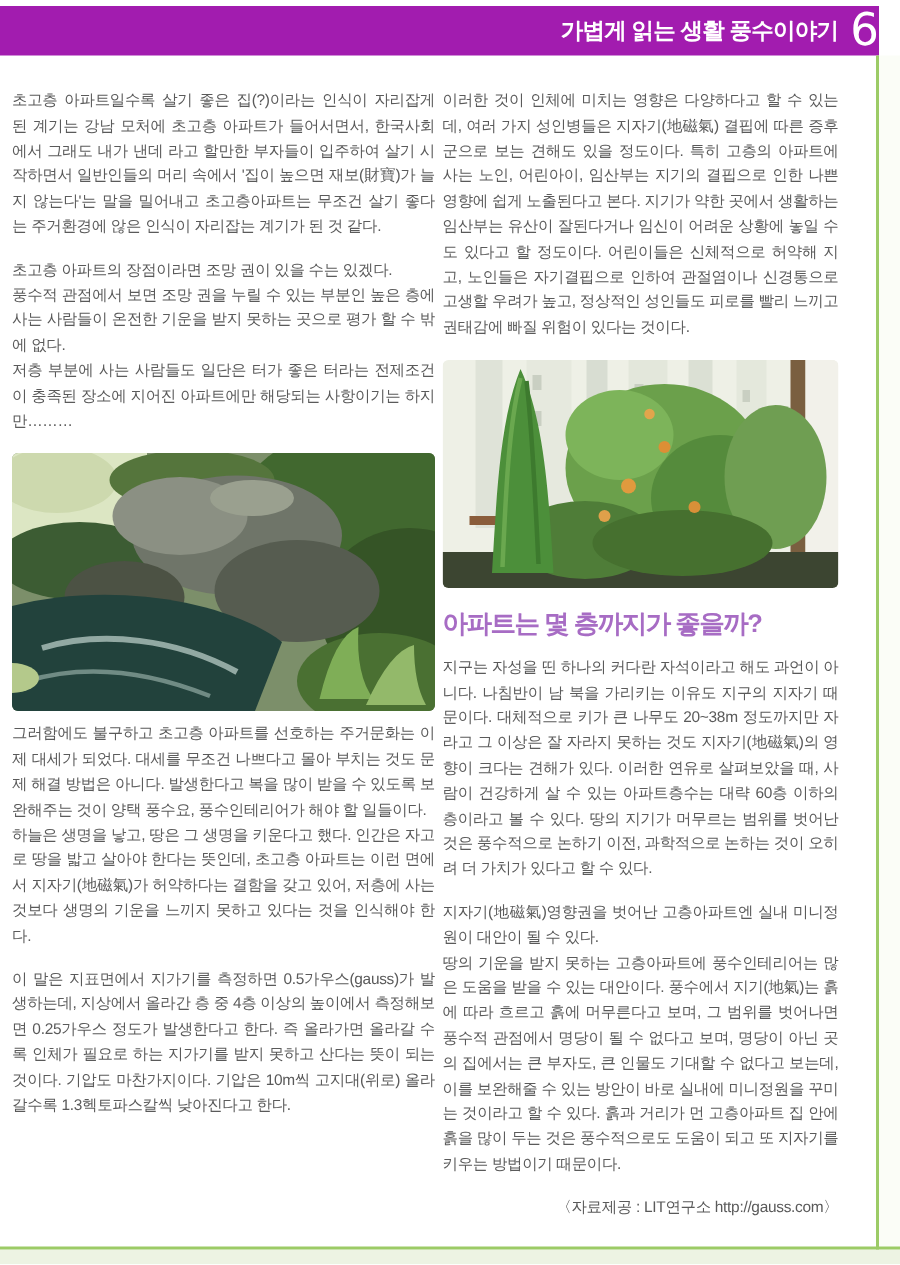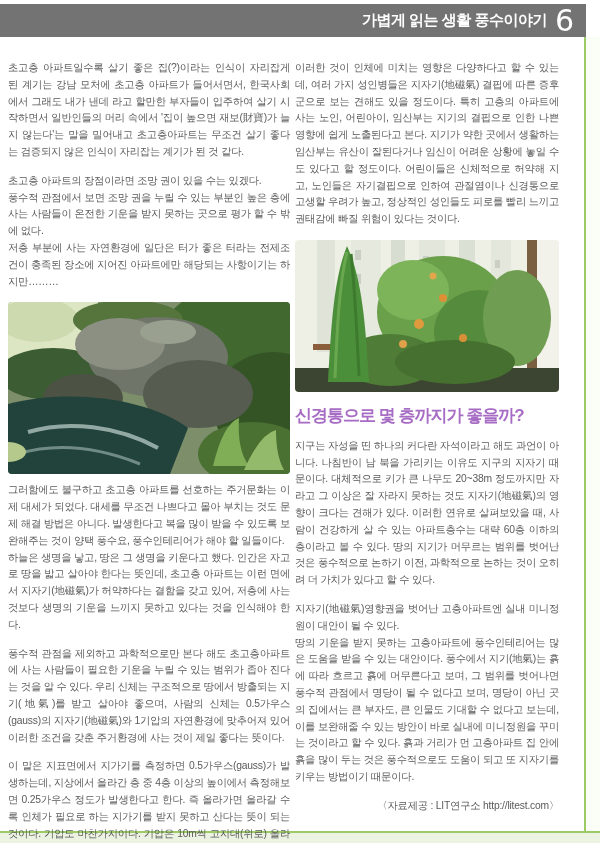--- a/index.html
+++ b/index.html
@@ -1,21 +1,21 @@
 <!DOCTYPE html>
 <html><head>
 <meta charset="utf-8">
 <style>
   html,body{margin:0;padding:0;}
   body{font-family:"Liberation Sans","DejaVu Sans",sans-serif;background:#ffffff;}
   .page{position:relative;width:600px;height:843px;background:#ffffff;overflow:hidden;}
 
   
-  .header-bar{position:absolute;top:4px;left:0;width:586px;height:33px;background:#737373;
-    display:flex;align-items:center;justify-content:flex-end;box-sizing:border-box;padding-right:12px;}
+  .header-bar{position:absolute;top:4px;left:0;width:586px;height:33px;background:#a21caf;
+    display:flex;align-items:center;justify-content:flex-end;box-sizing:border-box;}
   .header-title{color:#ffffff;font-weight:bold;font-size:15px;letter-spacing:-0.5px;}
   .header-num{color:#ffffff;font-size:30px;font-weight:400;line-height:28px;margin-left:8px;
     font-family:"DejaVu Sans",sans-serif;}
 
   
   .frame-right{position:absolute;top:37px;left:584px;width:2px;height:796px;background:#9ccb66;}
   .frame-bottom{position:absolute;left:0;top:831px;width:600px;height:2px;background:#9ccb66;}
   .right-strip{position:absolute;left:586px;top:37px;width:14px;height:794px;background:#fbfdf7;}
   .bottom-strip{position:absolute;left:0;top:833px;width:600px;height:10px;background:#edf3e3;}
 
@@ -46,24 +46,24 @@
     <span class="header-title">가볍게 읽는 생활 풍수이야기</span>
     <span class="header-num">6</span>
   </div>
 
   <div class="right-strip"></div>
   <div class="bottom-strip"></div>
   <div class="frame-right"></div>
   <div class="frame-bottom"></div>
 
   <div class="col col-left">
-    <p>초고층 아파트일수록 살기 좋은 집(?)이라는 인식이 자리잡게 된 계기는 강남 모처에 초고층 아파트가 들어서면서, 한국사회에서 그래도 내가 낸데 라고 할만한 부자들이 입주하여 살기 시작하면서 일반인들의 머리 속에서 '집이 높으면 재보(財寶)가 늘지 않는다'는 말을 밀어내고 초고층아파트는 무조건 살기 좋다는 검증되지 않은 인식이 자리잡는 계기가 된 것 같다.</p>
+    <p>초고층 아파트일수록 살기 좋은 집(?)이라는 인식이 자리잡게 된 계기는 강남 모처에 초고층 아파트가 들어서면서, 한국사회에서 그래도 내가 낸데 라고 할만한 부자들이 입주하여 살기 시작하면서 일반인들의 머리 속에서 '집이 높으면 재보(財寶)가 늘지 않는다'는 말을 밀어내고 초고층아파트는 무조건 살기 좋다는 주거환경에 않은 인식이 자리잡는 계기가 된 것 같다.</p>
     <p>초고층 아파트의 장점이라면 조망 권이 있을 수는 있겠다.
 풍수적 관점에서 보면 조망 권을 누릴 수 있는 부분인 높은 층에 사는 사람들이 온전한 기운을 받지 못하는  곳으로 평가 할 수 밖에 없다.
-저층 부분에 사는 자연환경에 일단은 터가 좋은 터라는 전제조건이 충족된 장소에 지어진 아파트에만 해당되는 사항이기는 하지만………</p>
+저층 부분에 사는 사람들도 일단은 터가 좋은 터라는 전제조건이 충족된 장소에 지어진 아파트에만 해당되는 사항이기는 하지만………</p>
 
     <div class="photo photo-pond">
       <svg viewBox="0 0 282 172" preserveAspectRatio="none" aria-hidden="true">
         <rect width="282" height="172" fill="#7c8f6a"></rect>
         <rect x="0" y="0" width="90" height="62" fill="#dce6c3"></rect>
         <ellipse cx="30" cy="18" rx="40" ry="22" fill="#cdd9ae"></ellipse>
         <ellipse cx="250" cy="30" rx="95" ry="50" fill="#41682f"></ellipse>
         <ellipse cx="265" cy="105" rx="60" ry="55" fill="#355426"></ellipse>
         <ellipse cx="45" cy="72" rx="55" ry="26" fill="#3c5c33"></ellipse>
         <ellipse cx="120" cy="18" rx="55" ry="20" fill="#55753c"></ellipse>
@@ -77,21 +77,20 @@
         <path d="M10,152 C50,140 92,146 132,162" stroke="#bed4cc" stroke-width="3" fill="none" opacity="0.5"></path>
         <ellipse cx="245" cy="152" rx="55" ry="32" fill="#4a7032"></ellipse>
         <path d="M205,164 q10,-42 26,-48 q-2,32 10,48 Z" fill="#7fae57"></path>
         <path d="M236,168 q16,-36 32,-40 q0,26 8,40 Z" fill="#93b96a"></path>
         <ellipse cx="196,150" cy="150" rx="18" ry="10" fill="#b4c98b"></ellipse>
       </svg>
     </div>
 
     <p>그러함에도 불구하고 초고층 아파트를 선호하는 주거문화는 이제 대세가 되었다. 대세를 무조건 나쁘다고 몰아 부치는 것도 문제 해결 방법은 아니다. 발생한다고 복을 많이 받을 수 있도록 보완해주는 것이 양택 풍수요, 풍수인테리어가 해야 할 일들이다.
 하늘은 생명을 낳고, 땅은 그 생명을 키운다고 했다. 인간은 자고로 땅을 밟고 살아야 한다는 뜻인데, 초고층 아파트는 이런 면에서 지자기(地磁氣)가 허약하다는 결함을 갖고 있어, 저층에 사는 것보다 생명의 기운을 느끼지 못하고 있다는 것을 인식해야 한다.</p>
-    <p>풍수적 관점을 제외하고 과학적으로만 본다 해도 초고층아파트에 사는 사람들이 필요한 기운을 누릴 수 있는 범위가 좁아 진다는 것을 알 수 있다. 우리 신체는 구조적으로 땅에서 방출되는 지기(地氣)를 받고 살아야 좋으며, 사람의 신체는 0.5가우스(gauss)의 지자기(地磁氣)와 1기압의 자연환경에 맞추어져 있어 이러한 조건을 갖춘 주거환경에 사는 것이 제일 좋다는 뜻이다.</p>
     <p>이 말은 지표면에서 지가기를 측정하면 0.5가우스(gauss)가 발생하는데, 지상에서 올라간 층 중 4층 이상의 높이에서 측정해보면 0.25가우스 정도가 발생한다고 한다. 즉 올라가면 올라갈 수록 인체가 필요로 하는 지가기를 받지 못하고 산다는 뜻이 되는 것이다. 기압도 마찬가지이다. 기압은 10m씩 고지대(위로) 올라 갈수록 1.3헥토파스칼씩 낮아진다고 한다.</p>
   </div>
 
   <div class="col col-right">
     <p>이러한 것이 인체에 미치는 영향은 다양하다고 할 수 있는데, 여러 가지 성인병들은 지자기(地磁氣) 결핍에 따른 증후군으로 보는 견해도 있을 정도이다. 특히 고층의 아파트에 사는 노인, 어린아이, 임산부는 지기의 결핍으로 인한 나쁜 영향에 쉽게 노출된다고 본다. 지기가 약한 곳에서 생활하는 임산부는 유산이 잘된다거나 임신이 어려운 상황에 놓일 수도 있다고 할 정도이다. 어린이들은 신체적으로 허약해 지고, 노인들은 자기결핍으로 인하여 관절염이나 신경통으로 고생할 우려가 높고, 정상적인 성인들도 피로를 빨리 느끼고 권태감에 빠질 위험이 있다는 것이다.</p>
 
     <div class="photo photo-balcony">
       <svg viewBox="0 0 264 152" preserveAspectRatio="none" aria-hidden="true">
         <rect width="264" height="152" fill="#eef0e6"></rect>
         <rect x="22" y="0" width="18" height="112" fill="#dfe3d8"></rect>
@@ -119,22 +118,22 @@
         <path d="M52,12 C44,44 42,92 40,138" stroke="#6aa84f" stroke-width="3" fill="none"></path>
         <path d="M56,14 C60,48 62,96 64,136" stroke="#3d7a2e" stroke-width="3" fill="none"></path>
         <circle cx="124" cy="84" r="5" fill="#e09a3e"></circle>
         <circle cx="148" cy="58" r="4" fill="#dd8f35"></circle>
         <circle cx="108" cy="104" r="4" fill="#e0a04a"></circle>
         <circle cx="168" cy="98" r="4" fill="#d89038"></circle>
         <circle cx="138" cy="36" r="3.5" fill="#e2a54c"></circle>
       </svg>
     </div>
 
-    <div class="section-heading">신경통으로 몇 층까지가 좋을까?</div>
+    <div class="section-heading">아파트는 몇 층까지가 좋을까?</div>
 
     <p>지구는 자성을 띤 하나의 커다란 자석이라고 해도 과언이 아니다. 나침반이 남 북을 가리키는 이유도 지구의 지자기 때문이다. 대체적으로 키가 큰 나무도 20~38m 정도까지만 자라고 그 이상은 잘 자라지 못하는 것도 지자기(地磁氣)의 영향이 크다는 견해가 있다. 이러한 연유로 살펴보았을 때, 사람이 건강하게 살 수 있는 아파트층수는 대략 60층 이하의 층이라고 볼 수 있다. 땅의 지기가 머무르는 범위를 벗어난 것은 풍수적으로 논하기 이전, 과학적으로 논하는 것이 오히려 더 가치가 있다고 할 수 있다.</p>
     <p>지자기(地磁氣)영향권을 벗어난 고층아파트엔 실내 미니정원이 대안이 될 수 있다.
 땅의 기운을 받지 못하는 고층아파트에 풍수인테리어는 많은 도움을 받을 수 있는 대안이다. 풍수에서 지기(地氣)는 흙에 따라 흐르고 흙에 머무른다고 보며, 그 범위를 벗어나면 풍수적 관점에서 명당이 될 수 없다고 보며, 명당이 아닌 곳의 집에서는 큰 부자도, 큰 인물도 기대할 수 없다고 보는데, 이를 보완해줄 수 있는 방안이 바로 실내에 미니정원을 꾸미는 것이라고 할 수 있다. 흙과 거리가 먼 고층아파트 집 안에 흙을 많이 두는 것은 풍수적으로도 도움이 되고 또 지자기를 키우는 방법이기 때문이다.</p>
 
-    <div class="credit">〈자료제공 : LIT연구소 http://litest.com〉</div>
+    <div class="credit">〈자료제공 : LIT연구소 http://gauss.com〉</div>
   </div>
 
 </div>
 
 </body></html>

